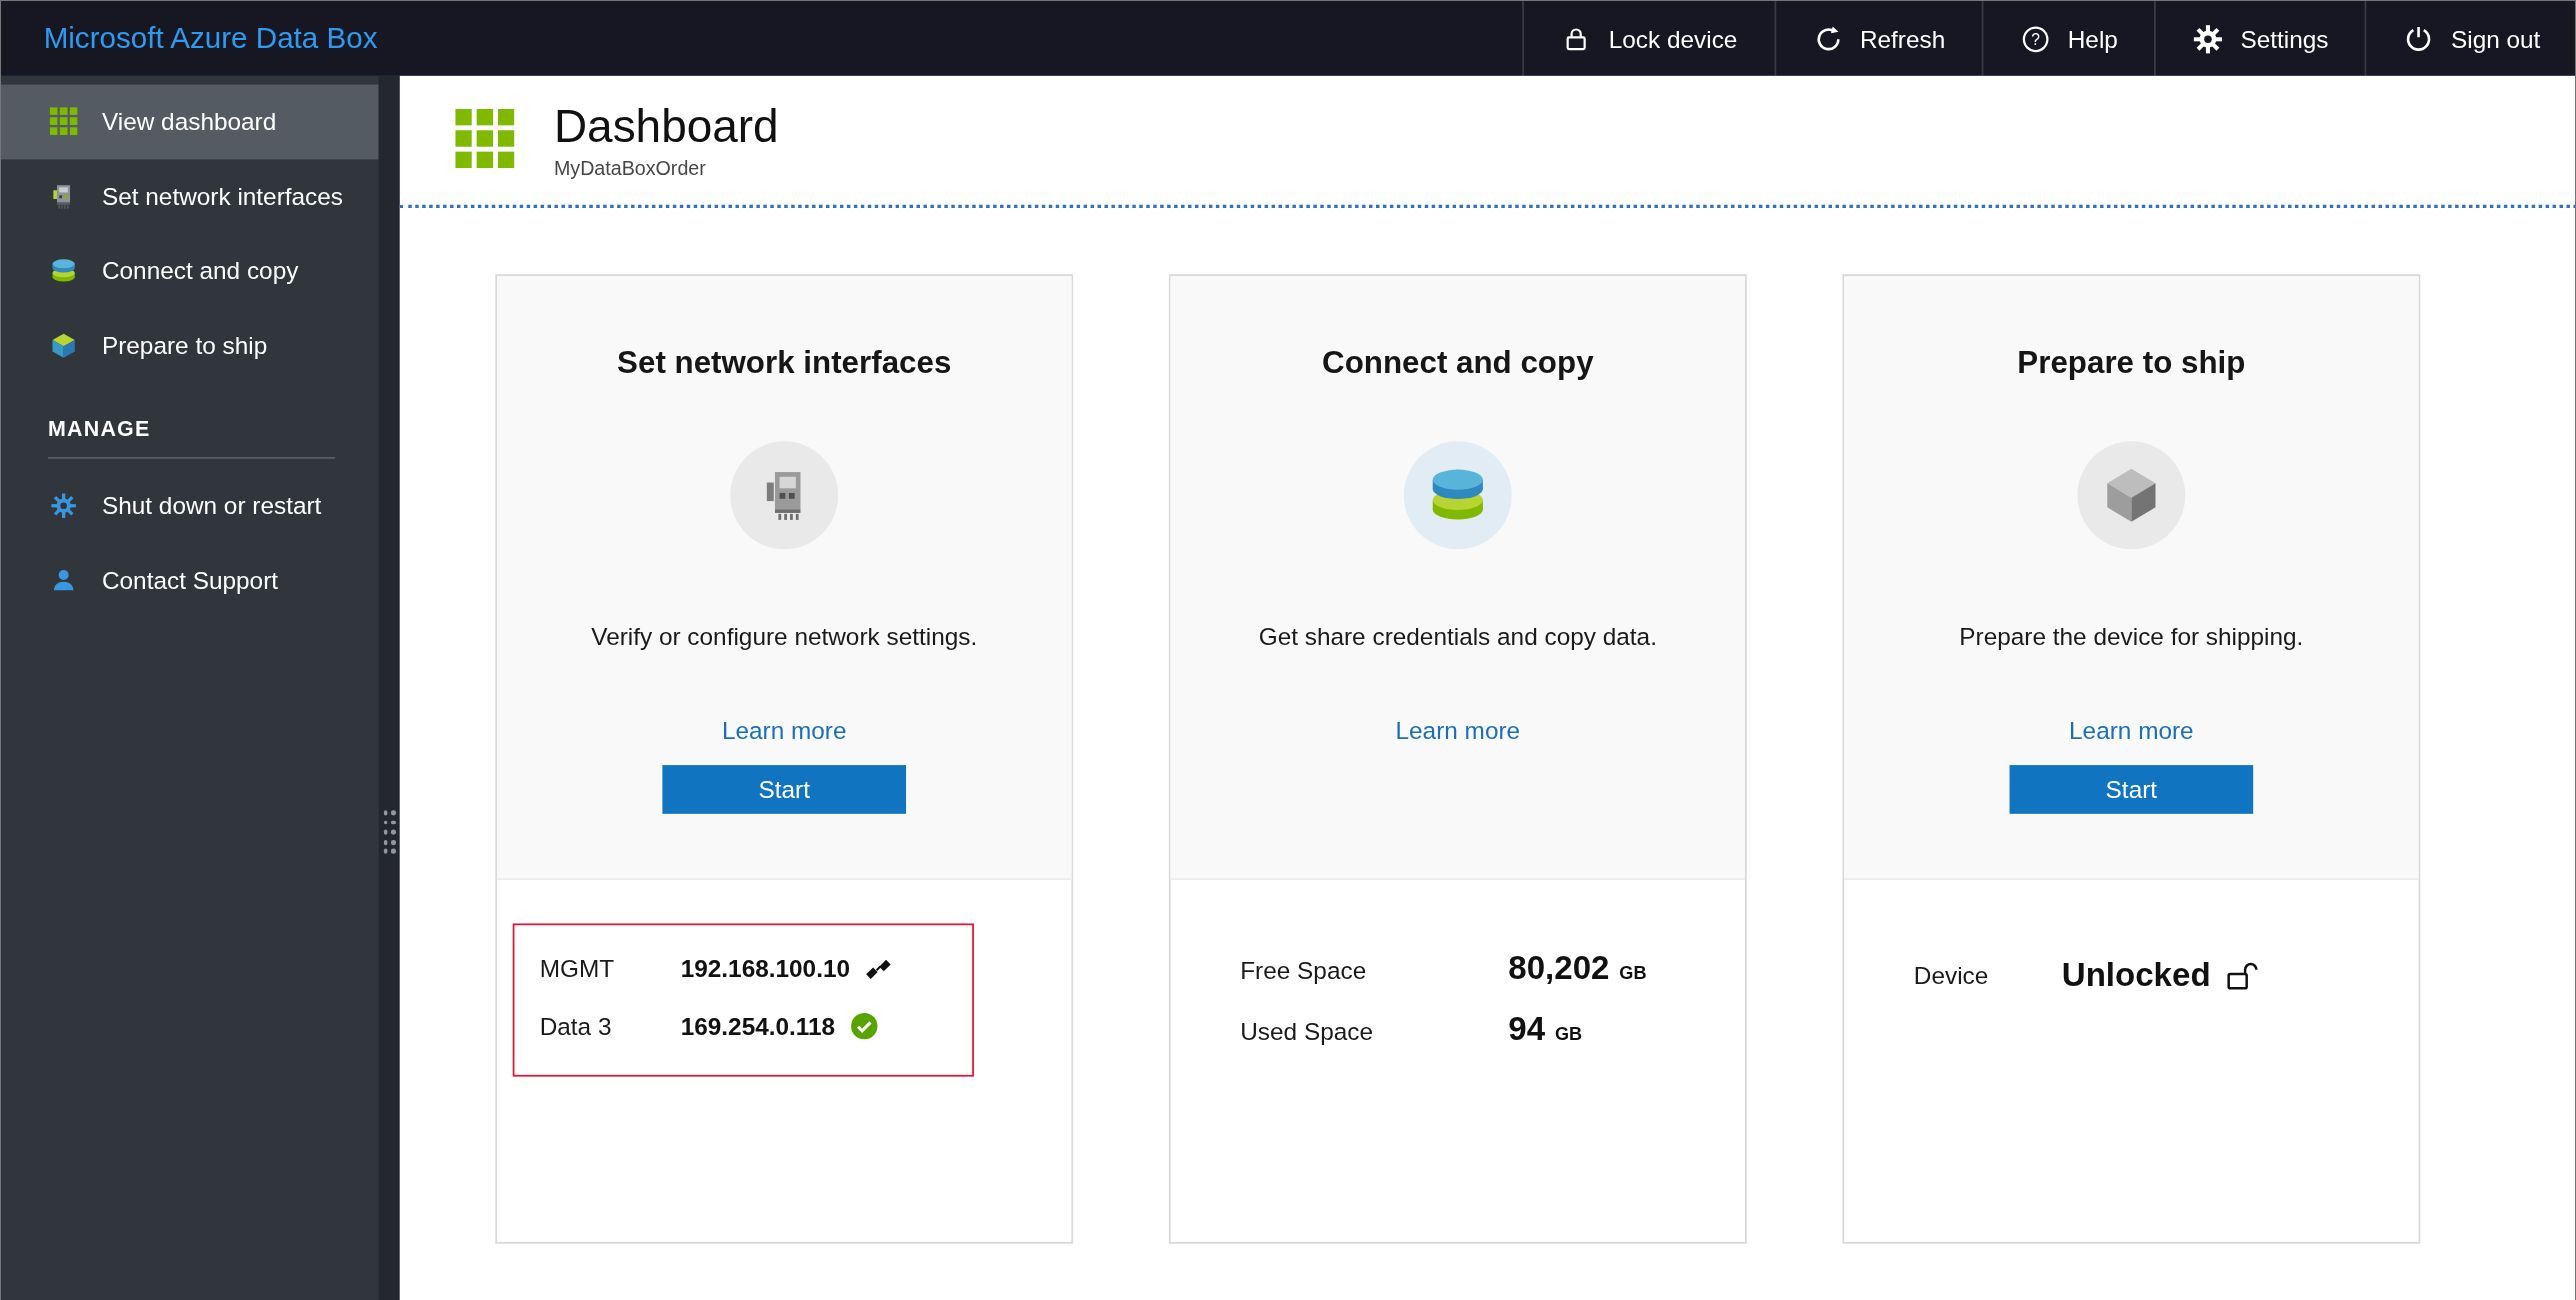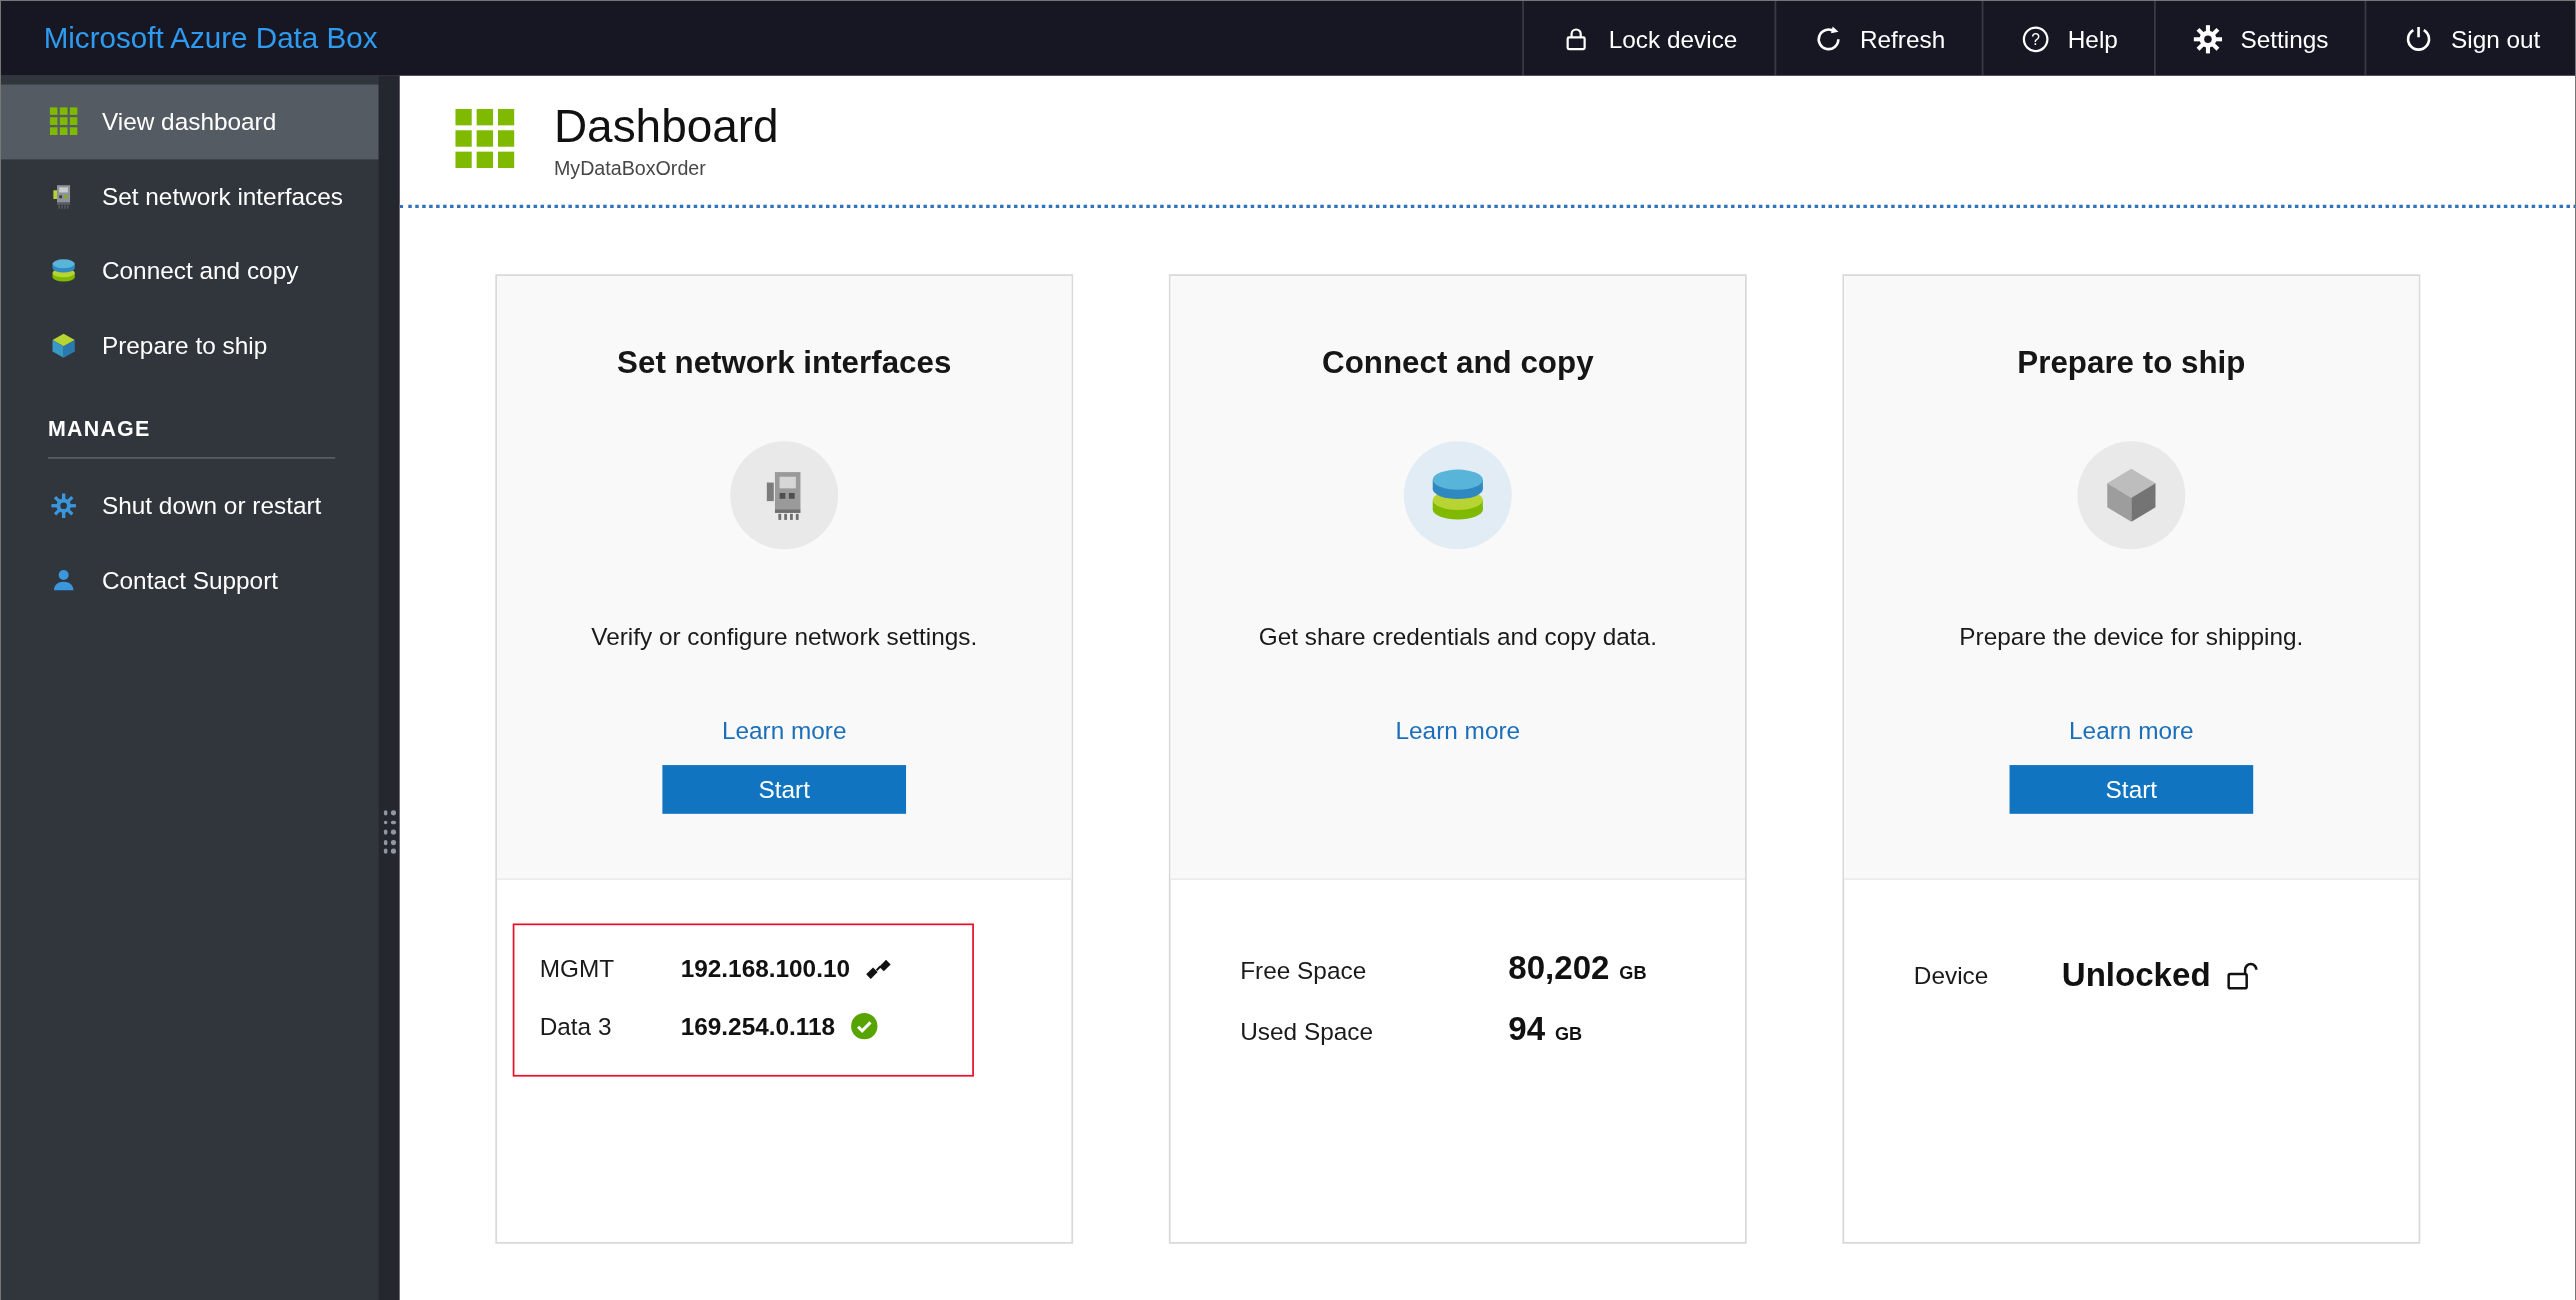--- a/index.html
+++ b/index.html
@@ -1,21 +1,21 @@
 <!DOCTYPE html>
 <html style="font-size:15px"><head>
 <meta charset="utf-8">
 <style>
   * { box-sizing: border-box; margin: 0; padding: 0; }
   html, body { background: #ffffff; }
   body { font-family: "Liberation Sans", sans-serif; }
 
   .viewport {
     width: 2576px; height: 1301px; overflow: hidden;
-    border: 1.9px solid #767676; background: #f0abfc; position: relative;
+    border: 1.9px solid #767676; background: #1d4ed8; position: relative;
   }
   .scale {
     width: 1480px; height: 748px;
     transform: scale(1.7405); transform-origin: 0 0;
     display: flex; flex-direction: column;
   }
 
   
   .topbar {
     height: 43px; flex: 0 0 43px; background: #171723;

